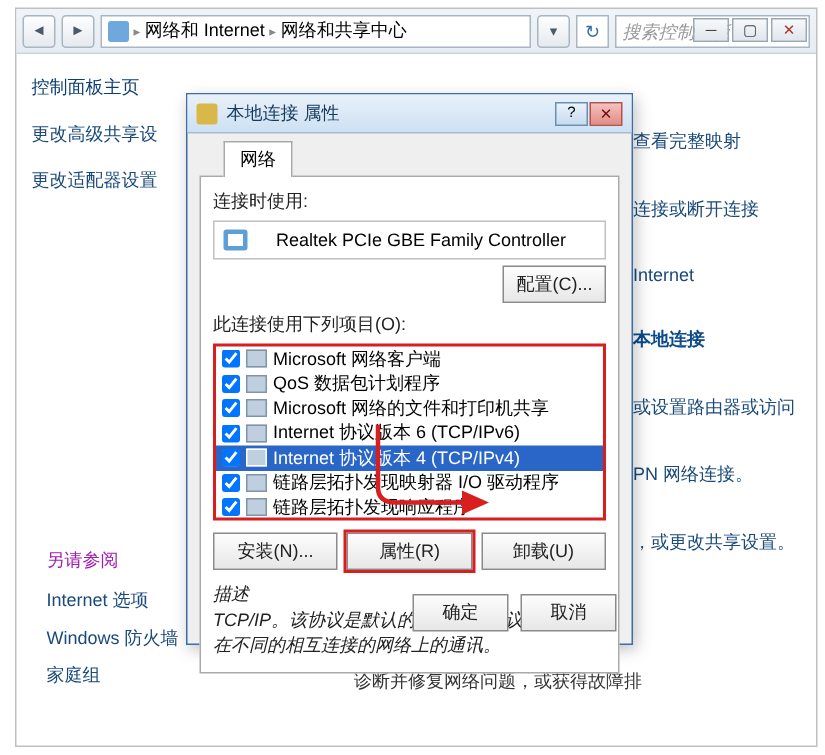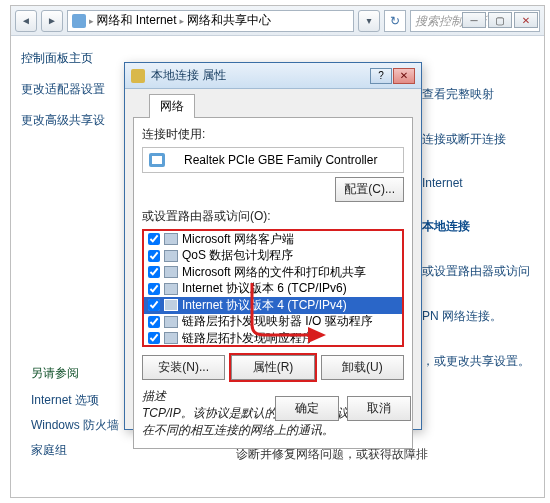--- a/index.html
+++ b/index.html
@@ -17,21 +17,21 @@
 .search-box { width: 130px; height: 22px; border: 1px solid #a8b5c2; background: #fff; padding: 0 4px; color: #999; font-style: italic; line-height: 20px; }
 .win-btns { position: absolute; right: 6px; top: 6px; display: flex; gap: 2px; z-index: 5; }
 .win-btn { width: 24px; height: 16px; border: 1px solid #9aa8b5; background: linear-gradient(#f7f9fb,#dfe6ec); font-size: 10px; display: inline-flex; align-items: center; justify-content: center; color: #444; cursor: pointer; }
 .win-btn.close { color: #a33; }
 
 .cp-body { display: flex; height: calc(100% - 30px); }
 .cp-side { width: 145px; padding: 14px 10px; font-size: 12px; color: #333; }
 .cp-side-title { font-weight: 400; color: #0b3e6e; margin-bottom: 14px; }
 .cp-side-link { color: #1a4a7a; margin-bottom: 14px; cursor: pointer; }
 .cp-side-lower { position: absolute; left: 20px; bottom: 30px; width: 140px; }
-.cp-side-lower-title { color: #14532d; margin-bottom: 10px; }
+.cp-side-lower-title { color: #a21caf; margin-bottom: 10px; }
 .cp-side-lower .cp-side-link { color: #1a4a7a; margin-bottom: 8px; }
 
 .cp-right { position: absolute; right: 12px; top: 80px; width: 110px; font-size: 12px; color: #1a4a7a; }
 .cp-right .item { margin-bottom: 28px; cursor: pointer; }
 .cp-right .item.strong { color: #0a4a8a; font-weight: 700; }
 .cp-bottom-text { position: absolute; left: 225px; bottom: 34px; font-size: 12px; color: #333; }
 
 
 .dialog { position: absolute; left: 124px; top: 62px; width: 298px; height: 368px; border: 1px solid #3a6ea5; background: #efefef; box-shadow: 2px 3px 10px rgba(0,0,0,.25); }
 .dlg-title { height: 26px; background: linear-gradient(#e9f1fa,#cde0f2); display: flex; align-items: center; padding: 0 6px; gap: 6px; border-bottom: 1px solid #a3bcd4; }
@@ -93,22 +93,22 @@
       <span class="seg">网络和共享中心</span>
     </div>
     <span class="nav-btn">▾</span>
     <span class="refresh-btn">↻</span>
     <div class="search-box">搜索控制面板</div>
   </div>
 
   <div class="cp-body">
     <div class="cp-side">
       <div class="cp-side-title">控制面板主页</div>
+      <div class="cp-side-link">更改高级共享设</div>
       <div class="cp-side-link">更改适配器设置</div>
-      <div class="cp-side-link">更改高级共享设</div>
     </div>
   </div>
 
   <div class="cp-right">
     <div class="item">查看完整映射</div>
     <div class="item">连接或断开连接</div>
     <div class="item">Internet</div>
     <div class="item strong">本地连接</div>
     <div class="item">或设置路由器或访问</div>
     <div class="item">PN 网络连接。</div>
@@ -141,21 +141,21 @@
     </div>
     <div class="tab-pane">
       <div class="label">连接时使用:</div>
       <div class="adapter-box">
         <span class="nic-icon"></span>
         <span>Realtek PCIe GBE Family Controller</span>
       </div>
       <div class="cfg-row">
         <span class="btn">配置(C)...</span>
       </div>
-      <div class="label">或设置路由器或访问(O):</div>
+      <div class="label">此连接使用下列项目(O):</div>
 
       <div class="list-box highlight-border">
         <div class="list-item">
           <input type="checkbox" checked="" style="">
           <span class="proto-icon"></span>
           <span>Microsoft 网络客户端</span>
         </div>
         <div class="list-item">
           <input type="checkbox" checked="" style="">
           <span class="proto-icon"></span>

